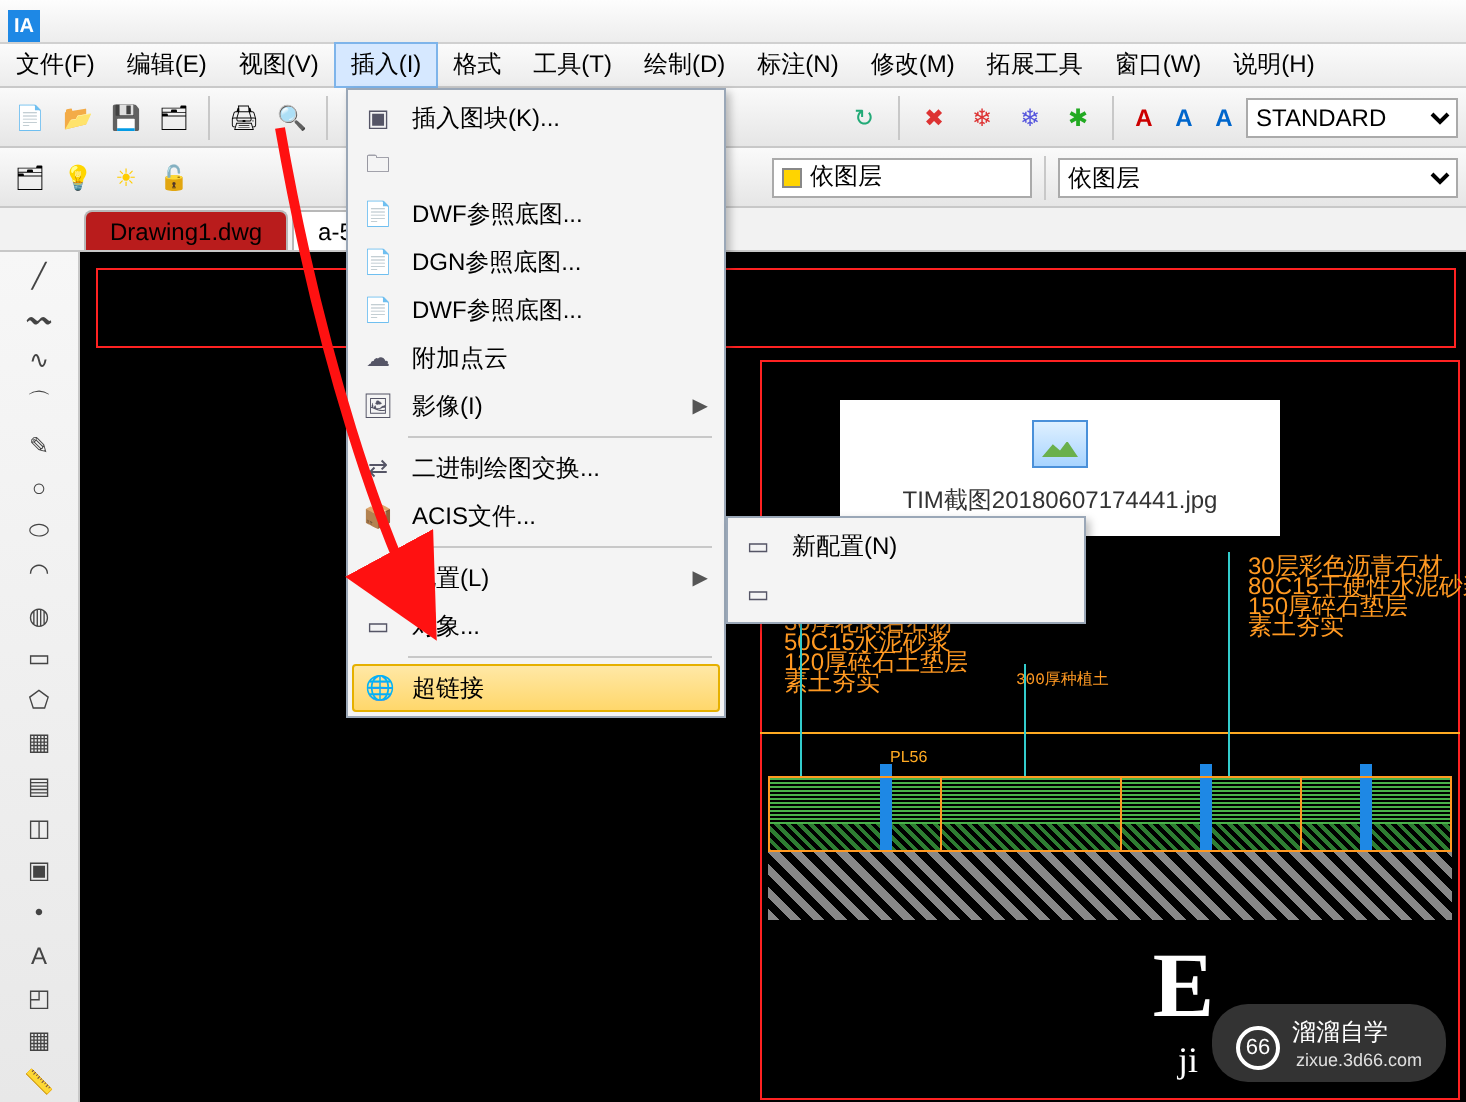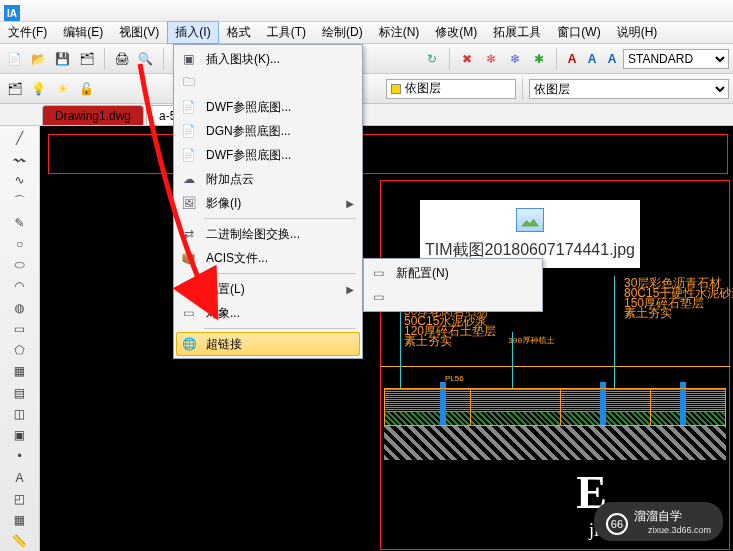--- a/index.html
+++ b/index.html
@@ -52,21 +52,21 @@
 .vert-line { position:absolute; width:1px; background:#3cc; }
 .blue-bar { position:absolute; width:6px; background:#1e88e5; }
 .yellow-line { position:absolute; height:1px; background:#ffaa22; }
 
 
 .arrow-svg { position:absolute; left:120px; top:58px; z-index:30; pointer-events:none; }
 
 
 .badge { position:absolute; right:10px; bottom:10px; background:#333; color:#fff; border-radius:18px; padding:6px 12px; display:flex; align-items:flex-end; gap:6px; font-size:13px; z-index:15; }
 .badge .circle { width:22px; height:22px; border:2px solid #fff; border-radius:50%; display:flex; align-items:center; justify-content:center; font-size:11px; }
-.badge .sub { font-size:9px; opacity:.85; margin-left:14px; }
+.badge .sub { font-size:9px; opacity:.85; margin-left:2px; }
 
 .corner-E { position:absolute; right:126px; bottom:32px; color:#fff; font-size:46px; font-family:Georgia,serif; font-weight:bold; z-index:12; }
 .corner-ji { position:absolute; right:134px; bottom:10px; color:#fff; font-size:18px; font-family:Georgia,serif; z-index:12; }
 </style>
 </head>
 <body>
 
 <div class="title-bar">
   <div class="app-icon">IA</div>
 </div>
@@ -157,24 +157,24 @@
   <div class="tbtn">📏</div>
 </div>
 
 <div class="workspace">
   <div class="red-frame" style="left:8px; top:8px; width:680px; height:40px;"></div>
   <div class="red-frame" style="left:250px; top:8px; width:2px; height:40px;border-width:0 1px 0 0"></div>
   <div class="red-frame" style="left:340px; top:54px; width:350px; height:370px;"></div>
 
   <div class="image-placeholder" style="left:380px; top:74px; width:220px; height:68px;">
      <div class="img-ico"></div>
-     <div style="font-size:16px;color:#333">TIM截图20180607174441.jpg</div>
-  </div>
-
-  <div class="detail-text" style="left:364px; top:180px;">
+     <div style="font-size:12px;color:#333">TIM截图20180607174441.jpg</div>
+  </div>
+
+  <div class="detail-text" style="left:352px; top:180px;">
     <div>30厚花岗岩石材</div>
       <div>50C15水泥砂浆</div>
       <div>120厚碎石土垫层</div>
       <div>素土夯实</div>
   </div>
   <div class="detail-text" style="left:584px; top:152px;">
     <div>30层彩色沥青石材</div>
       <div>80C15干硬性水泥砂浆</div>
       <div>150厚碎石垫层</div>
       <div>素土夯实</div>

